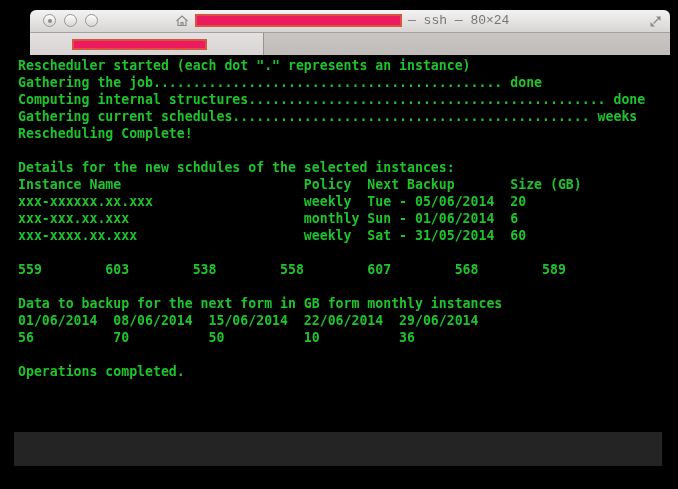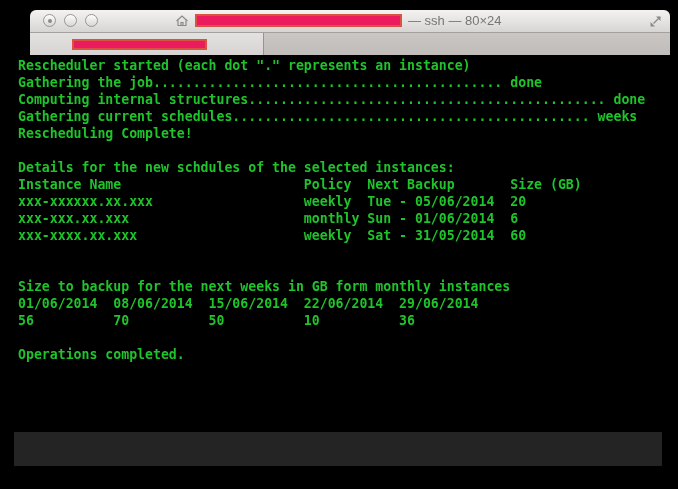--- a/index.html
+++ b/index.html
@@ -12,20 +12,21 @@
   }
 
   
   .window { position: absolute; left: 30px; top: 10px; width: 640px; }
 
   .titlebar {
     position: relative; height: 22px;
     border-radius: 6px 6px 0 0;
     background: linear-gradient(#f4f3f2, #d7d5d4);
     border-bottom: 1px solid #a3a1a0;
+    font-family: Liberation Mono, monospace;
   }
   .lights { position: absolute; left: 13px; top: 4px; display: flex; gap: 8px; }
   .light {
     width: 13px; height: 13px; border-radius: 50%;
     border: 1px solid #979593; box-sizing: border-box;
     background: linear-gradient(#fdfdfd, #d9d7d5);
     position: relative; padding: 0;
   }
   .light .dot {
     position: absolute; left: 3.5px; top: 3.5px; width: 4px; height: 4px;
@@ -131,22 +132,23 @@
       <div class="tline">Computing internal structures............................................. done</div>
       <div class="tline">Gathering current schedules............................................. weeks</div>
       <div class="tline">Rescheduling Complete!</div>
       <div class="tline"></div>
       <div class="tline">Details for the new schdules of the selected instances:</div>
       <div class="tline">Instance Name                       Policy  Next Backup       Size (GB)</div>
       <div class="tline">xxx-xxxxxx.xx.xxx                   weekly  Tue - 05/06/2014  20</div>
       <div class="tline">xxx-xxx.xx.xxx                      monthly Sun - 01/06/2014  6</div>
       <div class="tline">xxx-xxxx.xx.xxx                     weekly  Sat - 31/05/2014  60</div>
       <div class="tline"></div>
+      <div class="tline">559        603        538        558        607        568        589</div>
       <div class="tline"></div>
-      <div class="tline">Size to backup for the next weeks in GB form monthly instances</div>
+      <div class="tline">Data to backup for the next form in GB form monthly instances</div>
       <div class="tline">01/06/2014  08/06/2014  15/06/2014  22/06/2014  29/06/2014</div>
       <div class="tline">56          70          50          10          36</div>
       <div class="tline"></div>
       <div class="tline">Operations completed.</div>
       <div class="tline"></div>
       <div class="tline"></div>
     </div>
 </div>
 
 </body></html>

